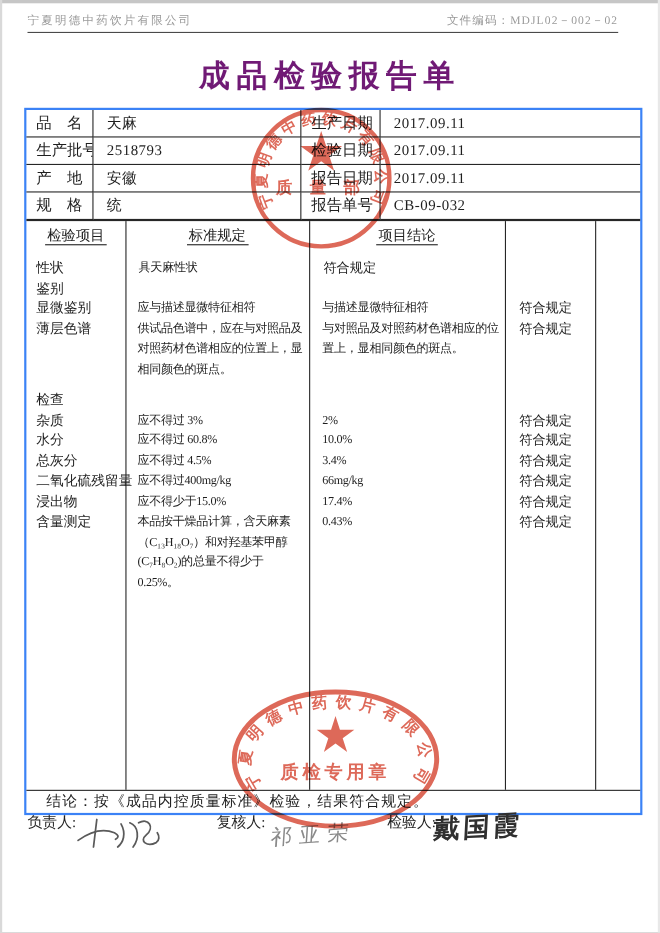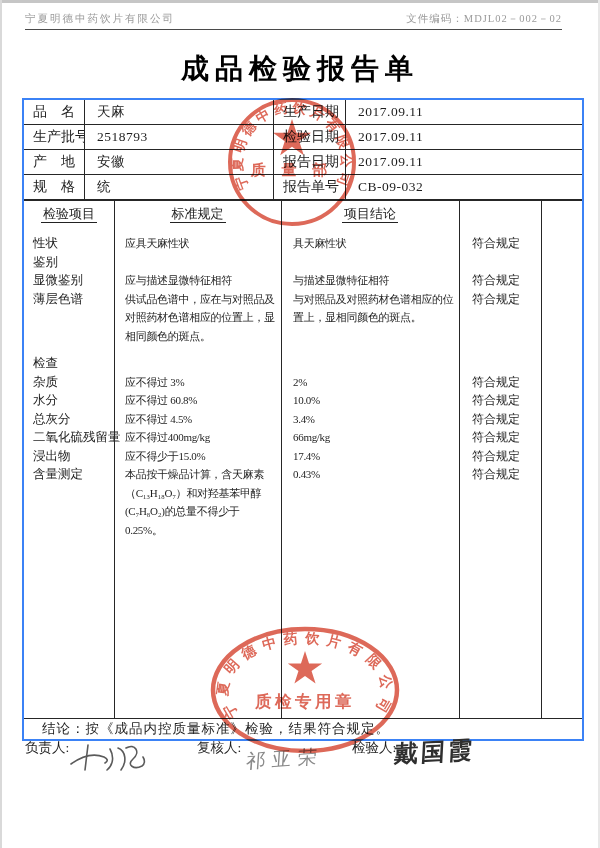--- a/index.html
+++ b/index.html
@@ -16,21 +16,21 @@
   .doc-header{
     position:absolute;top:12px;left:25px;width:537px;
     display:flex;justify-content:space-between;align-items:flex-end;
     border-bottom:1.5px solid #4a4a4a;padding-bottom:3px;
   }
   .doc-header .company{font-size:10.5px;color:#9a9a9a;letter-spacing:2px;}
   .doc-header .code{font-size:10.5px;color:#9a9a9a;letter-spacing:1px;}
 
   .report-title{
     position:absolute;top:50px;left:0;width:100%;text-align:center;
-    font-size:28px;font-weight:bold;letter-spacing:6px;color:#000000;
+    font-size:28px;font-weight:bold;letter-spacing:6px;color:#701a75;
   }
 
   
   .report{
     position:absolute;top:98px;left:22px;width:558px;
     border:2px solid #3b82f6;background:transparent;
   }
   
   .info-grid{display:grid;grid-template-columns:61px 189px 72px 236px;grid-auto-rows:25px;}
   .info-grid>div{
@@ -149,21 +149,20 @@
         <div class="h"><span>检验项目</span></div>
         <div class="h"><span>标准规定</span></div>
         <div class="h"><span>项目结论</span></div>
         <div class="h"></div>
       </div>
 
       <div class="rows">
 
           <div class="irow">
             <div class="c c1">性状</div>
-            <div class="c c2">应具天麻性状</div>
             <div class="c c3">具天麻性状</div>
             <div class="c c4">符合规定</div>
             <div class="c c5"></div>
           </div>
 
           <div class="irow">
             <div class="c c1">鉴别</div>
             <div class="c c2"></div>
             <div class="c c3"></div>
             <div class="c c4"></div>

